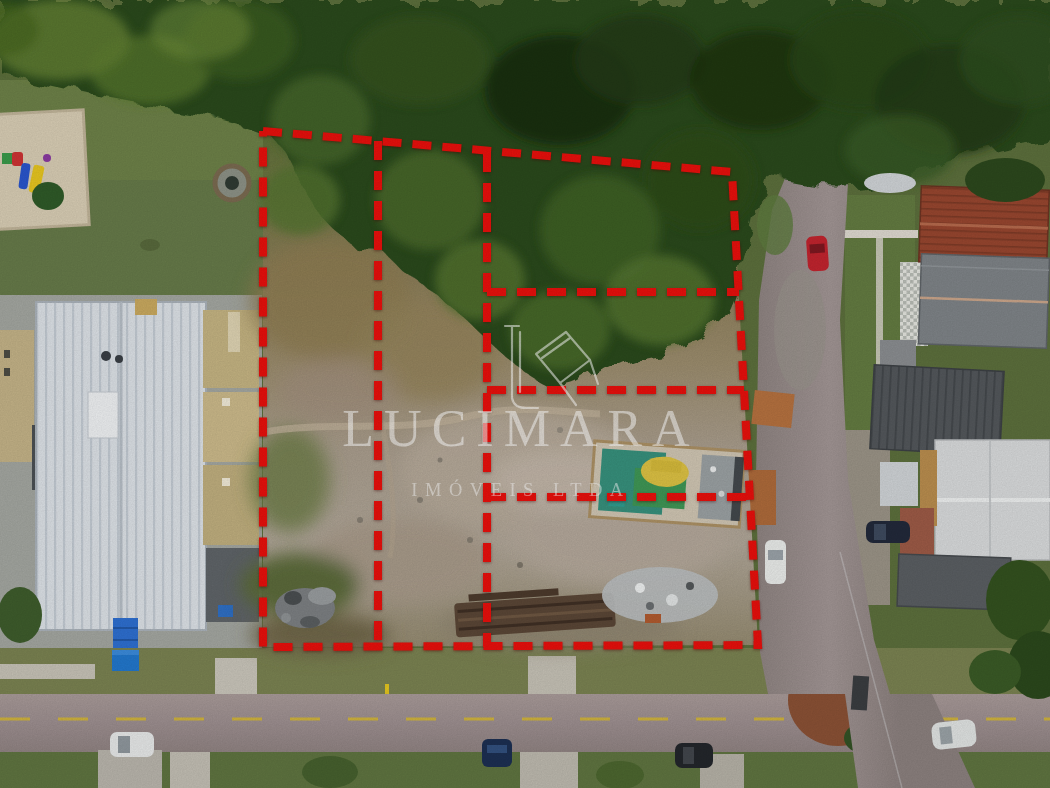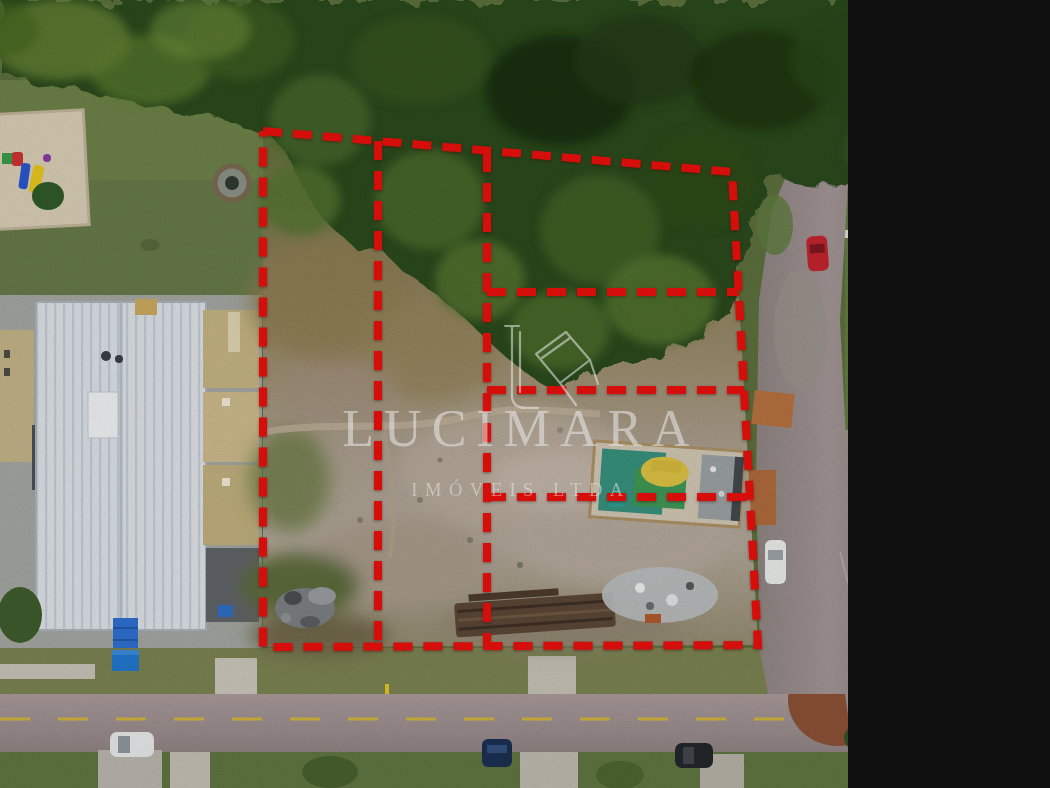--- a/index.html
+++ b/index.html
@@ -1,16 +1,16 @@
 <!DOCTYPE html>
 <html><head>
 <meta charset="utf-8">
 <style>
   html,body{margin:0;padding:0;background:#101010}
-  .canvas{position:relative;width:848px;height:788px;overflow:hidden;background:#56683a}
+  .canvas{position:relative;width:1050px;height:788px;overflow:hidden;background:#56683a}
   svg{display:block}
   .bndg{filter:drop-shadow(0 1px 1.5px rgba(70,0,0,.45))}
   .bnd{fill:none;stroke:#e8100c;stroke-width:8;stroke-dasharray:19 11;stroke-linecap:butt}
   .wm-text{font-family:"Liberation Serif", serif;fill:#ffffff;text-anchor:middle}
   .wm-logo{fill:none;stroke:#ffffff;stroke-width:2.2;stroke-linejoin:round;stroke-linecap:round}
 </style>
 </head>
 <body>
 
 <div class="canvas">

